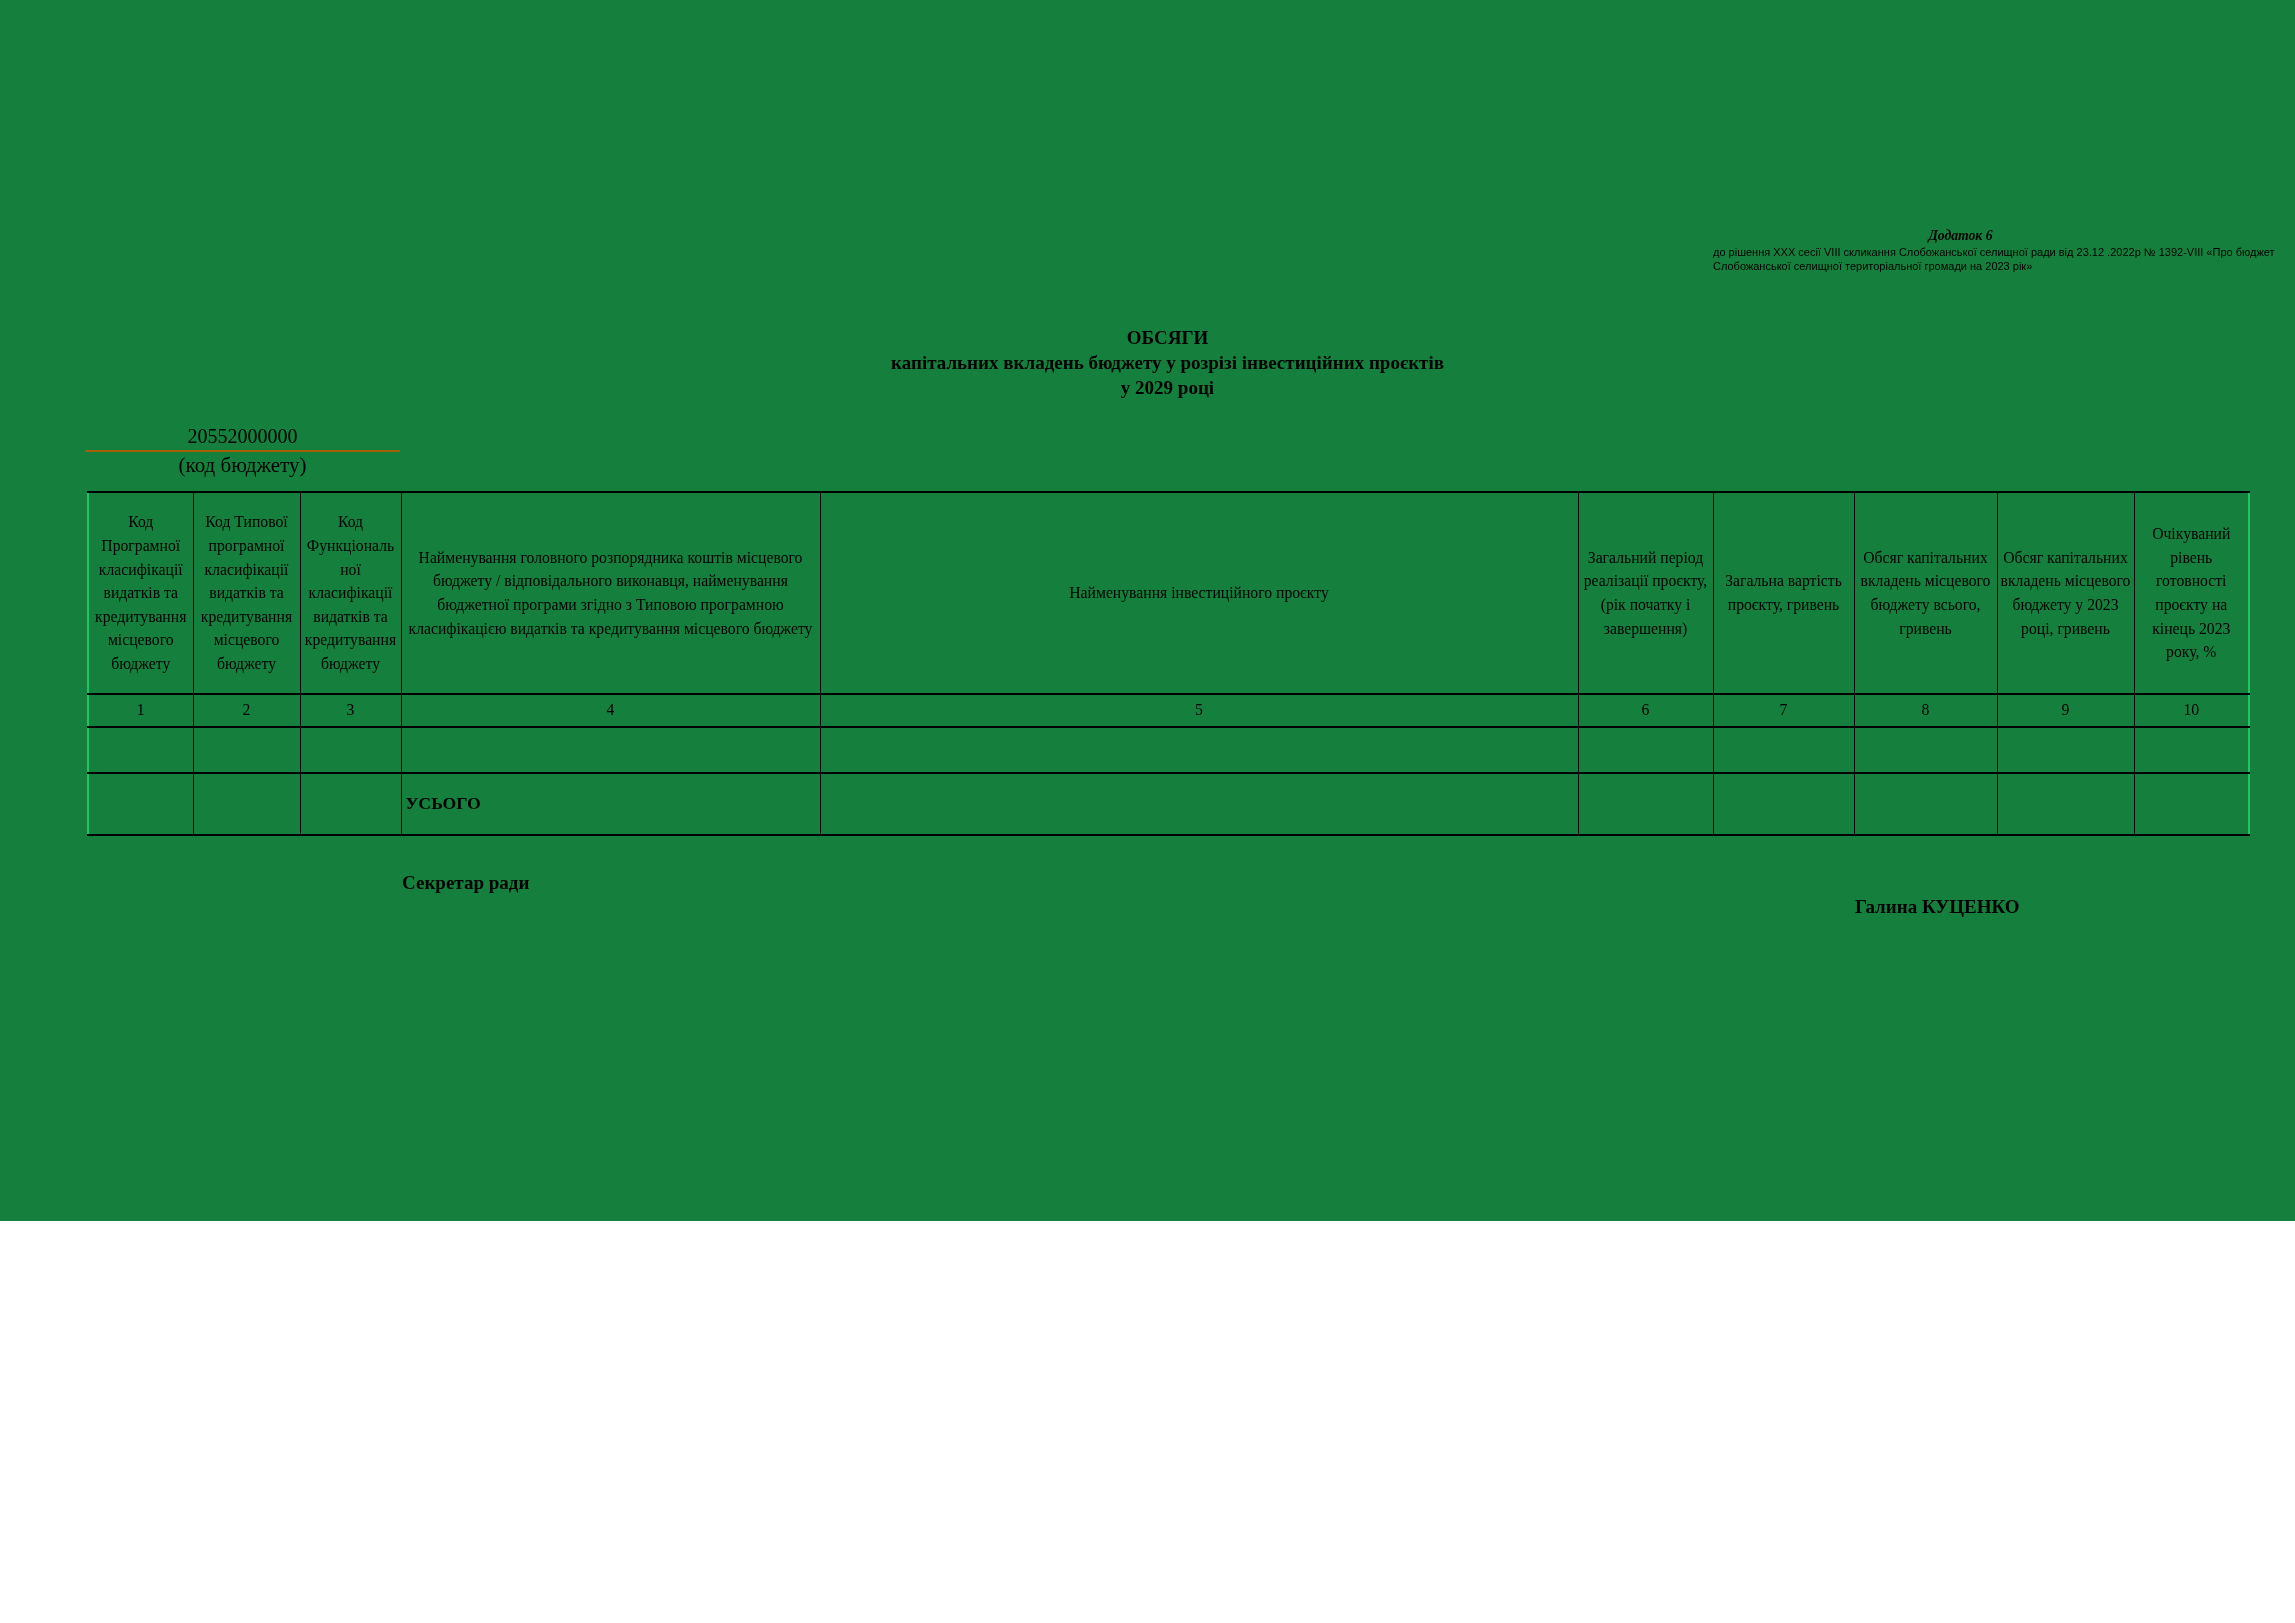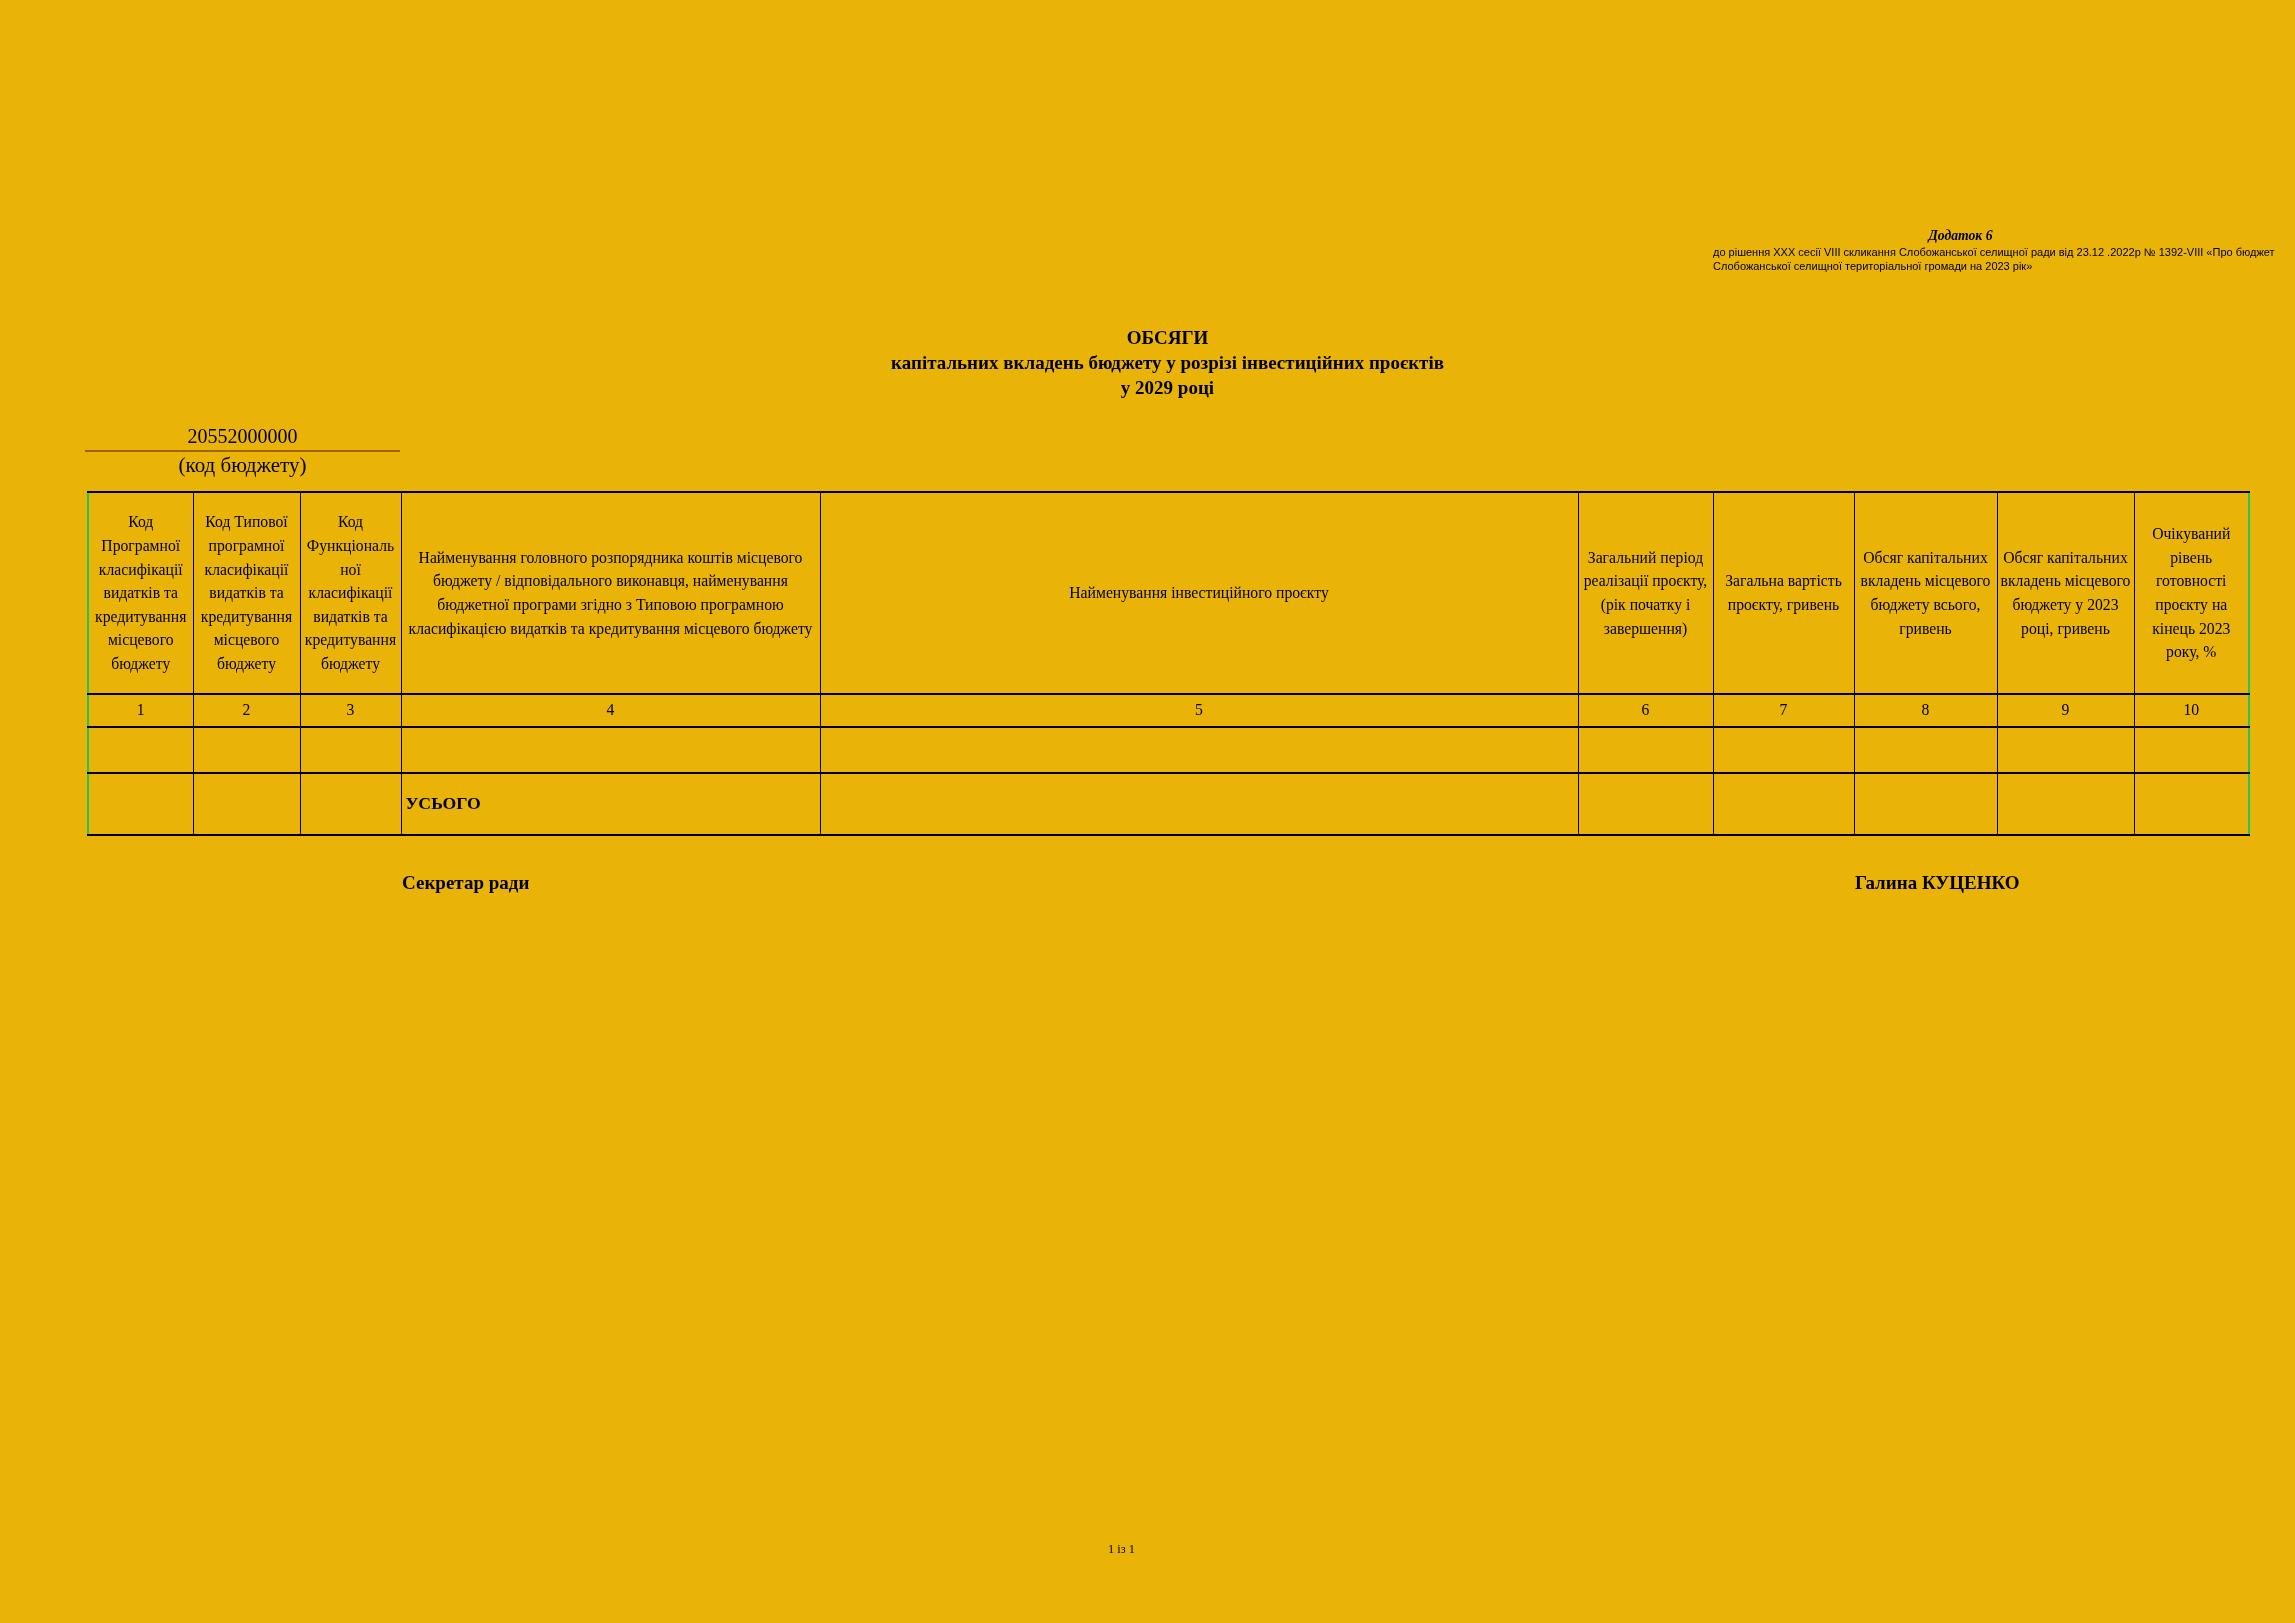--- a/index.html
+++ b/index.html
@@ -1,21 +1,21 @@
 <!DOCTYPE html>
 <html lang="uk" style="font-size:10.5px"><head>
 <meta charset="utf-8">
 <style>
   * { margin: 0; padding: 0; box-sizing: border-box; }
   html, body { background: #ffffff; }
   .page {
     position: relative;
     width: 2295px;
-    height: 1623px;
-    background: #eab308;
+    height: 1221px;
+    background: #15803d;
     color: #000000;
     font-family: "Liberation Serif", serif;
     overflow: hidden;
   }
 
   
   .appendix { position: absolute; left: 1713px; top: 228px; width: 523px; }
   .appendix-label {
     width: 495px;
     text-align: center;
@@ -82,21 +82,21 @@
   .row-total td { border-bottom-width: 2.6px; }
   .row-total td.total-label {
     text-align: left;
     font-weight: bold;
     font-size: 17.7px;
     padding-left: 3.9px;
   }
 
   
   .sig-role { position: absolute; left: 402px;  top: 872px; font-weight: bold; font-size: 19px; }
-  .sig-name { position: absolute; left: 1855px; top: 872px; font-weight: bold; font-size: 19px; }
+  .sig-name { position: absolute; left: 1855px; top: 896px; font-weight: bold; font-size: 19px; }
 
   
   .page-footer { position: absolute; left: 1108px; top: 1542px; font-size: 12.4px; }
 </style>
 </head>
 <body>
 
 <div class="page">
 
   <div class="appendix">

